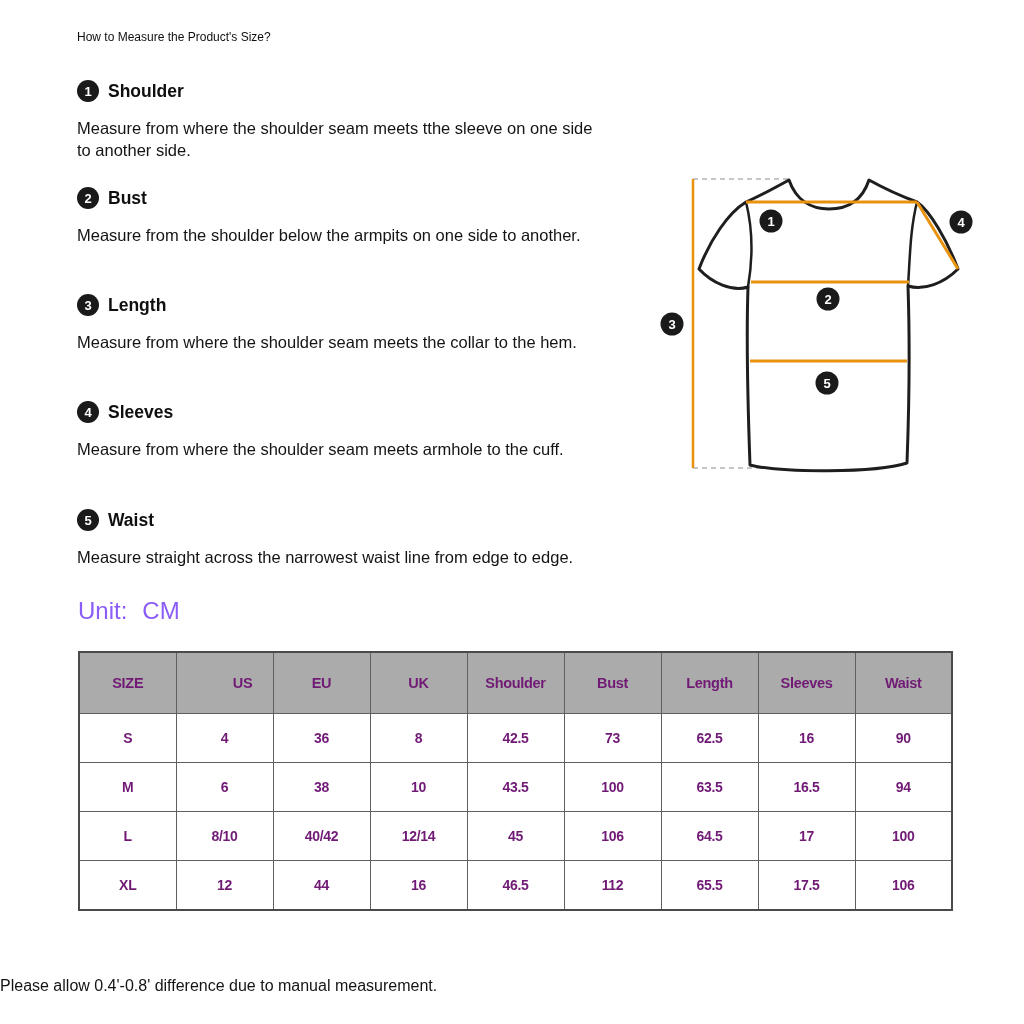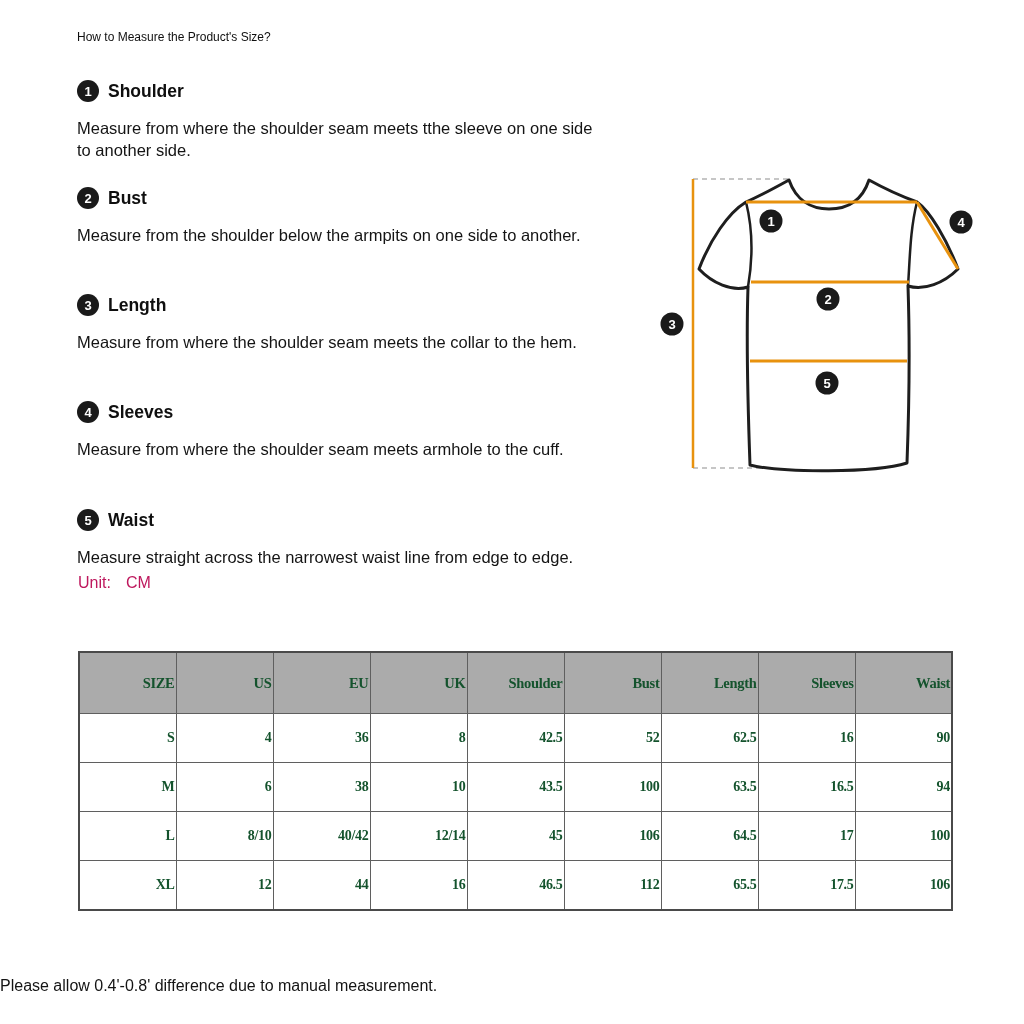--- a/index.html
+++ b/index.html
@@ -18,33 +18,33 @@
   .badge {
     width:22px; height:22px; border-radius:50%; background:#1a1a1a; color:#ffffff;
     font-size:13px; font-weight:700; display:flex; align-items:center; justify-content:center;
     flex:0 0 auto;
   }
   .para {
     position:absolute; left:77px; width:525px;
     font-size:16.5px; line-height:22px; color:#141414;
   }
   .unit-line {
-    position:absolute; left:78px; top:574px;
-    font-size:16px; color:#be185d;
+    position:absolute; left:78px; top:597px;
+    font-size:24px; color:#8b5cf6;
   }
   .unit-value { margin-left:15px; }
   .diagram { position:absolute; left:640px; top:155px; width:384px; height:330px; }
   .size-table-wrap { position:absolute; left:78px; top:651px; width:875px; }
   table.size-table {
     width:100%; border-collapse:collapse; table-layout:fixed;
     border:2px solid #4a4a4a;
   }
   table.size-table th, table.size-table td {
-    border:1px solid #5f5f5f; text-align:right; vertical-align:middle;
-    font-family:Liberation Serif, serif; letter-spacing:-0.3px; color:#14532d;
+    border:1px solid #5f5f5f; text-align:center; vertical-align:middle;
+    font-family:Liberation Sans, sans-serif; letter-spacing:-0.3px; color:#701a75;
   }
   table.size-table th {
     height:58px; font-size:14.5px; font-weight:700;
   }
   table.size-table td {
     height:46px; font-size:14px; font-weight:600; background:#ffffff;
   }
   .footer-note {
     position:absolute; left:0; top:977px; width:100%;
     text-align:left; font-size:16px; color:#141414;
@@ -155,21 +155,21 @@
             <th style="background: rgb(171, 171, 171);">Waist</th>
           </tr>
         </thead>
       <tbody>
           <tr>
             <td>S</td>
             <td>4</td>
             <td>36</td>
             <td>8</td>
             <td>42.5</td>
-            <td>52</td>
+            <td>73</td>
             <td>62.5</td>
             <td>16</td>
             <td>90</td>
           </tr>
           <tr>
             <td>M</td>
             <td>6</td>
             <td>38</td>
             <td>10</td>
             <td>43.5</td>

